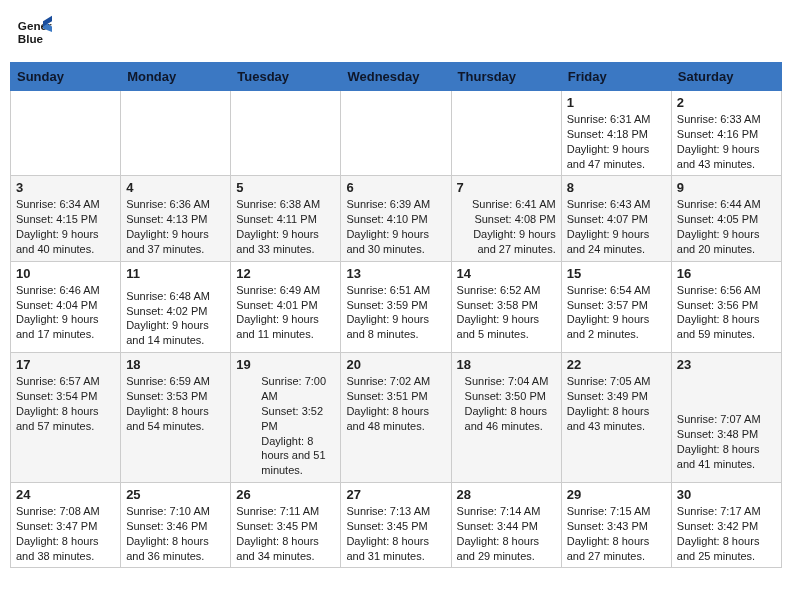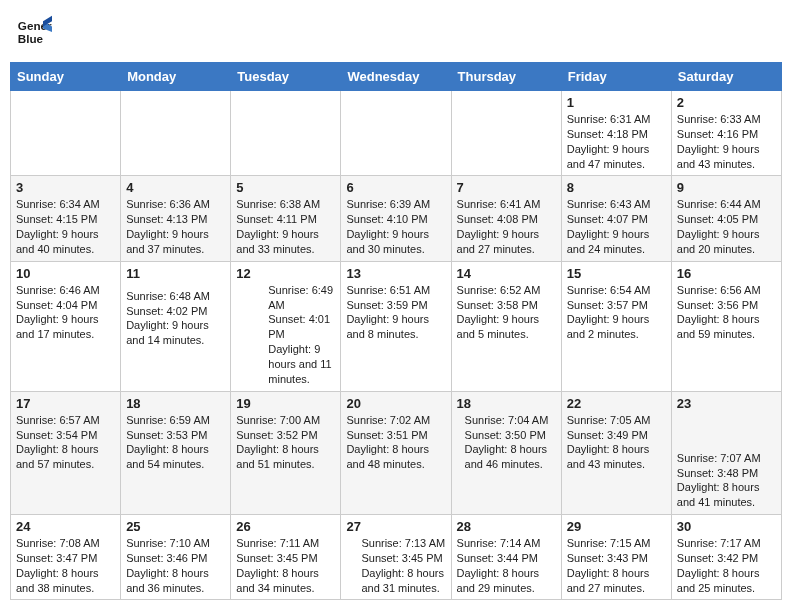--- a/index.html
+++ b/index.html
@@ -38,21 +38,21 @@
       font-size: 15px;
       color: #444;
     }
     .calendar {
       width: 100%;
       border-collapse: collapse;
       border: 1px solid #ccc;
     }
     .calendar th {
       background: #3b78c3;
-      color: #ffffff;
+      color: #0f172a;
       text-align: left;
       padding: 6px 6px;
       font-size: 13px;
       font-weight: bold;
       border: 1px solid #3b78c3;
     }
     .calendar td {
       vertical-align: top;
       border: 1px solid #ccc;
       padding: 4px 5px;
@@ -154,21 +154,21 @@
 Daylight: 9 hours and 33 minutes.</div>
         </td>
         <td>
           <span class="day-num">6</span>
           <div class="day-info" style="white-space: pre-line;">Sunrise: 6:39 AM
 Sunset: 4:10 PM
 Daylight: 9 hours and 30 minutes.</div>
         </td>
         <td>
           <span class="day-num">7</span>
-          <div class="day-info" style="white-space: pre-line;">Sunrise: 6:41 AM
+          <div class="day-info" style="white-space: pre-line; text-align: right;">Sunrise: 6:41 AM
 Sunset: 4:08 PM
 Daylight: 9 hours and 27 minutes.</div>
         </td>
         <td>
           <span class="day-num">8</span>
           <div class="day-info" style="white-space: pre-line;">Sunrise: 6:43 AM
 Sunset: 4:07 PM
 Daylight: 9 hours and 24 minutes.</div>
         </td>
         <td>
@@ -186,21 +186,21 @@
 Daylight: 9 hours and 17 minutes.</div>
         </td>
         <td>
           <span class="day-num">11</span>
           <div class="day-info" style="white-space: pre-line; margin-top: 8px;">Sunrise: 6:48 AM
 Sunset: 4:02 PM
 Daylight: 9 hours and 14 minutes.</div>
         </td>
         <td>
           <span class="day-num">12</span>
-          <div class="day-info" style="white-space: pre-line; margin-left: 32px;">Sunrise: 6:49 AM
+          <div class="day-info" style="white-space: pre-line;">Sunrise: 6:49 AM
 Sunset: 4:01 PM
 Daylight: 9 hours and 11 minutes.</div>
         </td>
         <td>
           <span class="day-num">13</span>
           <div class="day-info" style="white-space: pre-line;">Sunrise: 6:51 AM
 Sunset: 3:59 PM
 Daylight: 9 hours and 8 minutes.</div>
         </td>
         <td>
@@ -230,21 +230,21 @@
 Daylight: 8 hours and 57 minutes.</div>
         </td>
         <td>
           <span class="day-num">18</span>
           <div class="day-info" style="white-space: pre-line;">Sunrise: 6:59 AM
 Sunset: 3:53 PM
 Daylight: 8 hours and 54 minutes.</div>
         </td>
         <td>
           <span class="day-num">19</span>
-          <div class="day-info" style="white-space: pre-line;">Sunrise: 7:00 AM
+          <div class="day-info" style="white-space: pre-line; margin-left: 25px;">Sunrise: 7:00 AM
 Sunset: 3:52 PM
 Daylight: 8 hours and 51 minutes.</div>
         </td>
         <td>
           <span class="day-num">20</span>
           <div class="day-info" style="white-space: pre-line;">Sunrise: 7:02 AM
 Sunset: 3:51 PM
 Daylight: 8 hours and 48 minutes.</div>
         </td>
         <td>
@@ -280,21 +280,21 @@
 Daylight: 8 hours and 36 minutes.</div>
         </td>
         <td>
           <span class="day-num">26</span>
           <div class="day-info" style="white-space: pre-line;">Sunrise: 7:11 AM
 Sunset: 3:45 PM
 Daylight: 8 hours and 34 minutes.</div>
         </td>
         <td>
           <span class="day-num">27</span>
-          <div class="day-info" style="white-space: pre-line; margin-left: 15px;">Sunrise: 7:13 AM
+          <div class="day-info" style="white-space: pre-line;">Sunrise: 7:13 AM
 Sunset: 3:45 PM
 Daylight: 8 hours and 31 minutes.</div>
         </td>
         <td>
           <span class="day-num">28</span>
           <div class="day-info" style="white-space: pre-line;">Sunrise: 7:14 AM
 Sunset: 3:44 PM
 Daylight: 8 hours and 29 minutes.</div>
         </td>
         <td>

